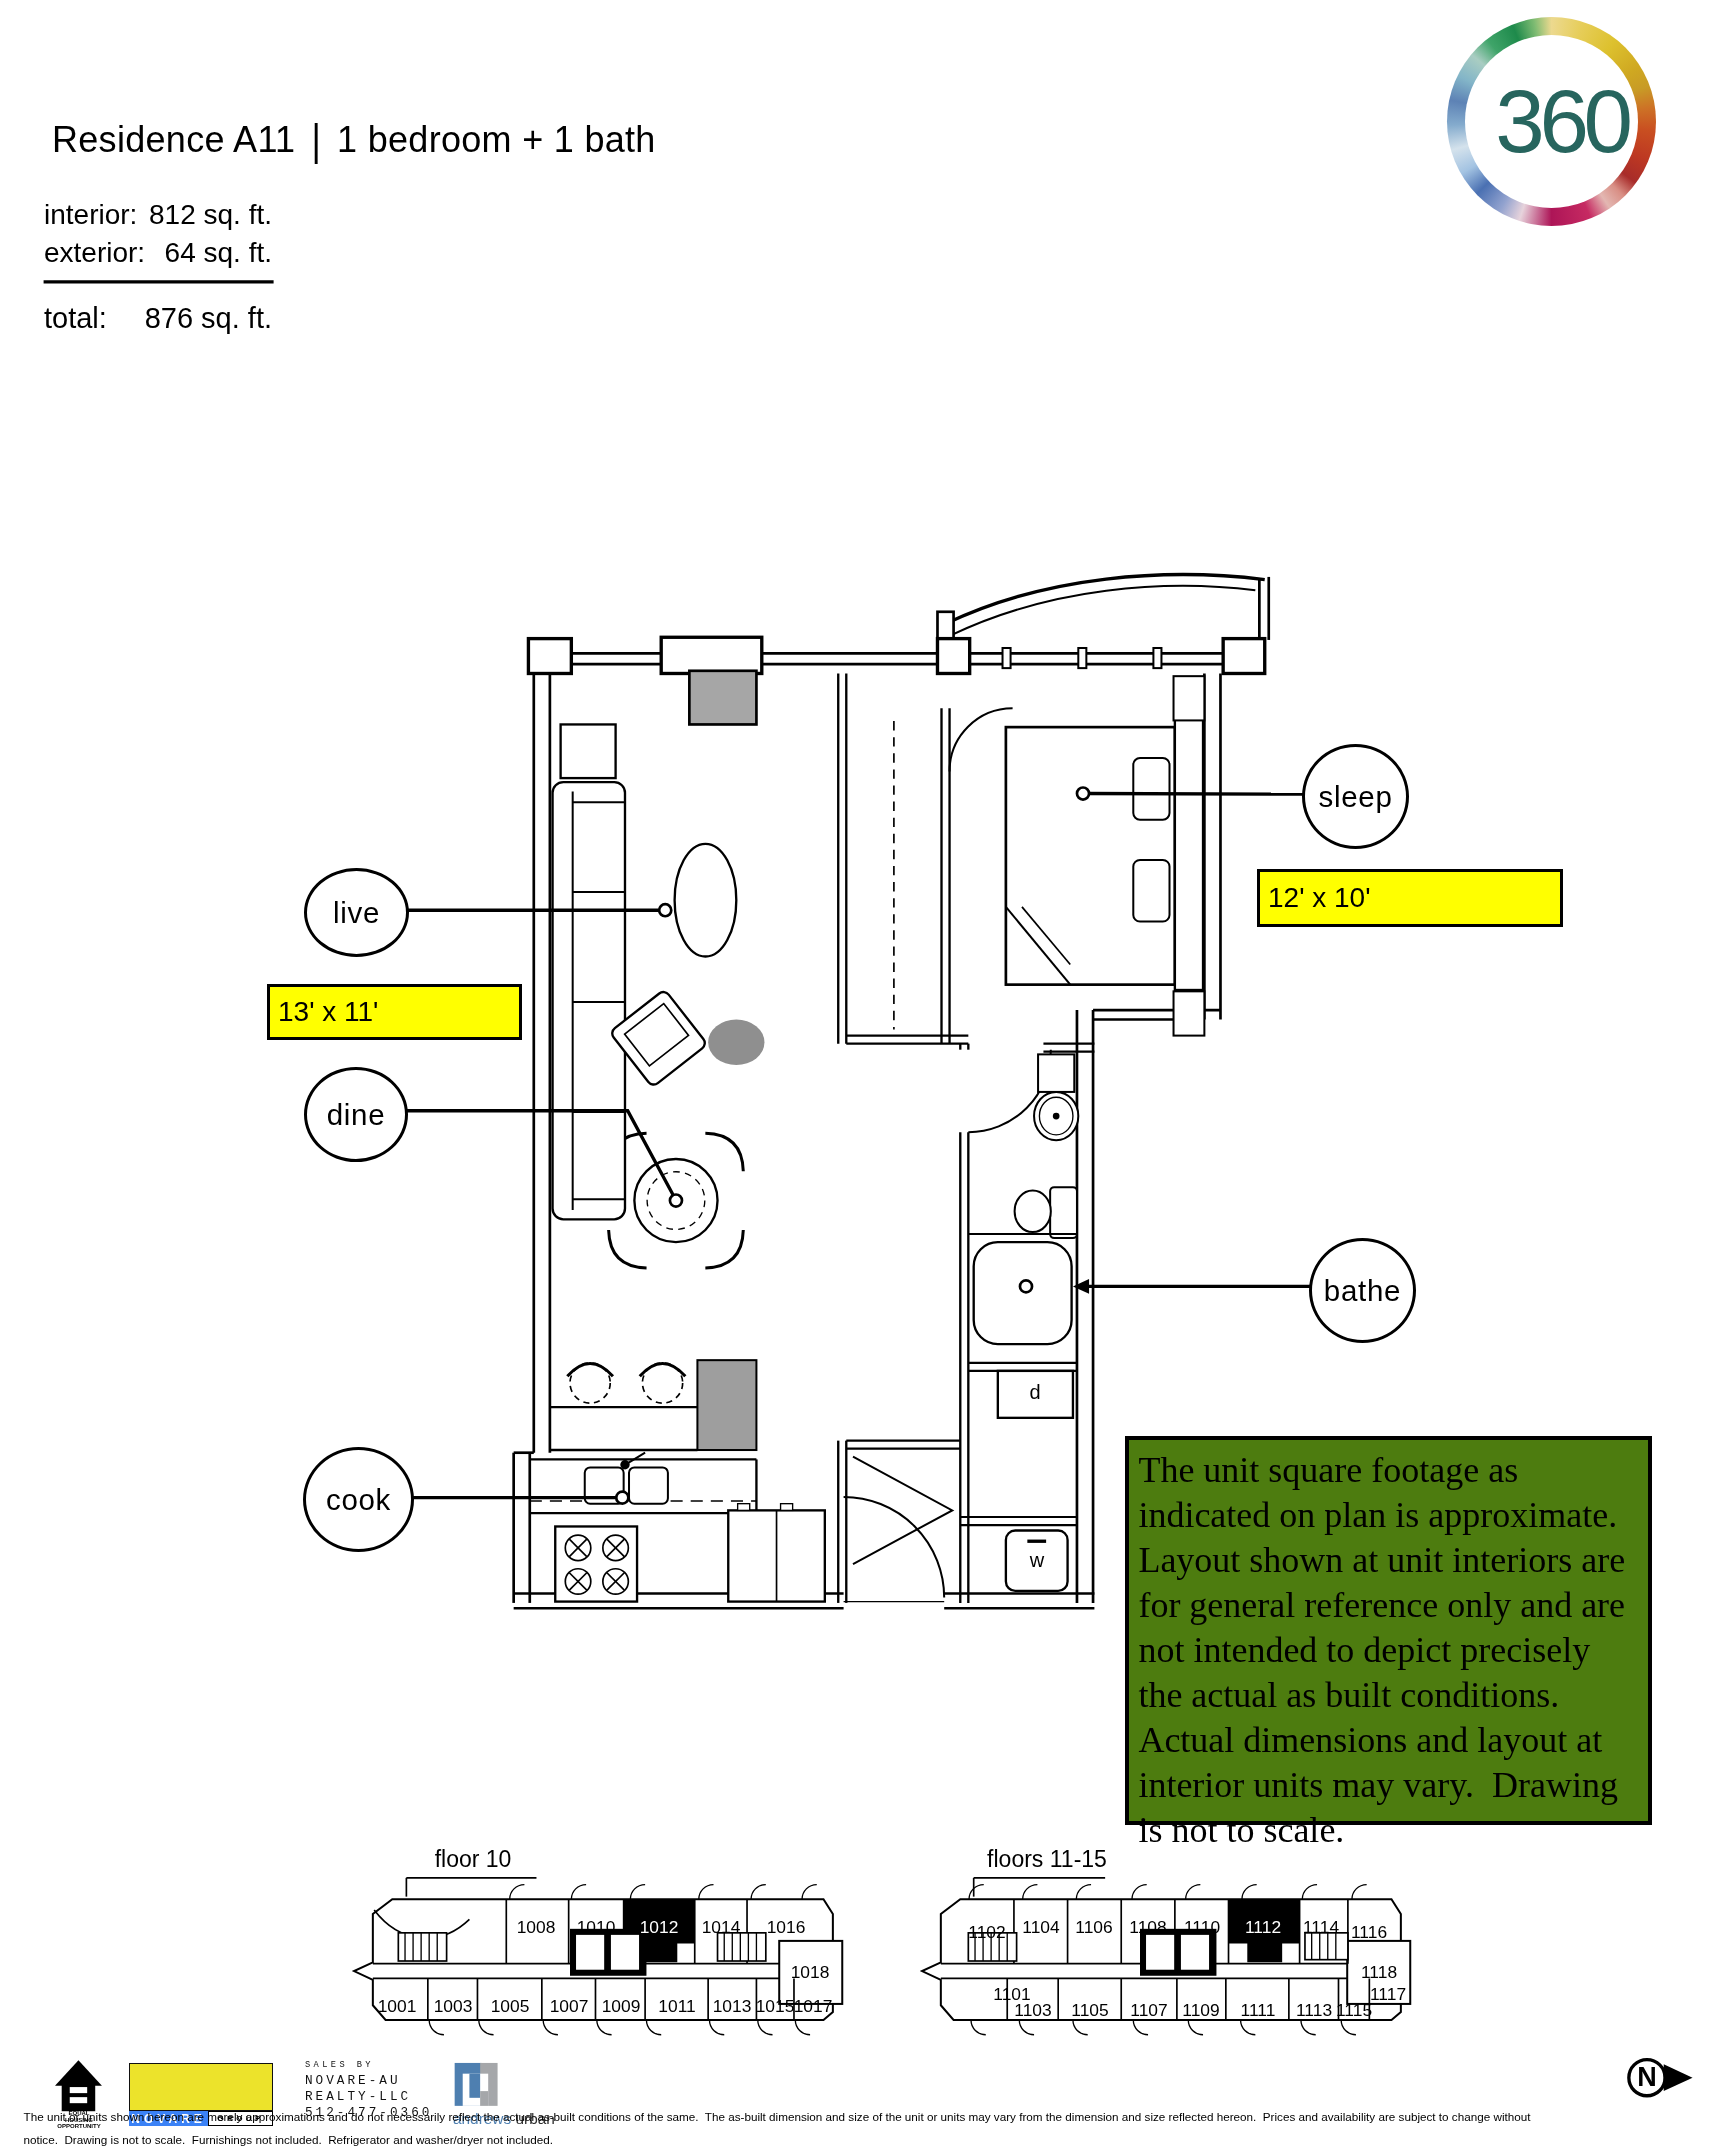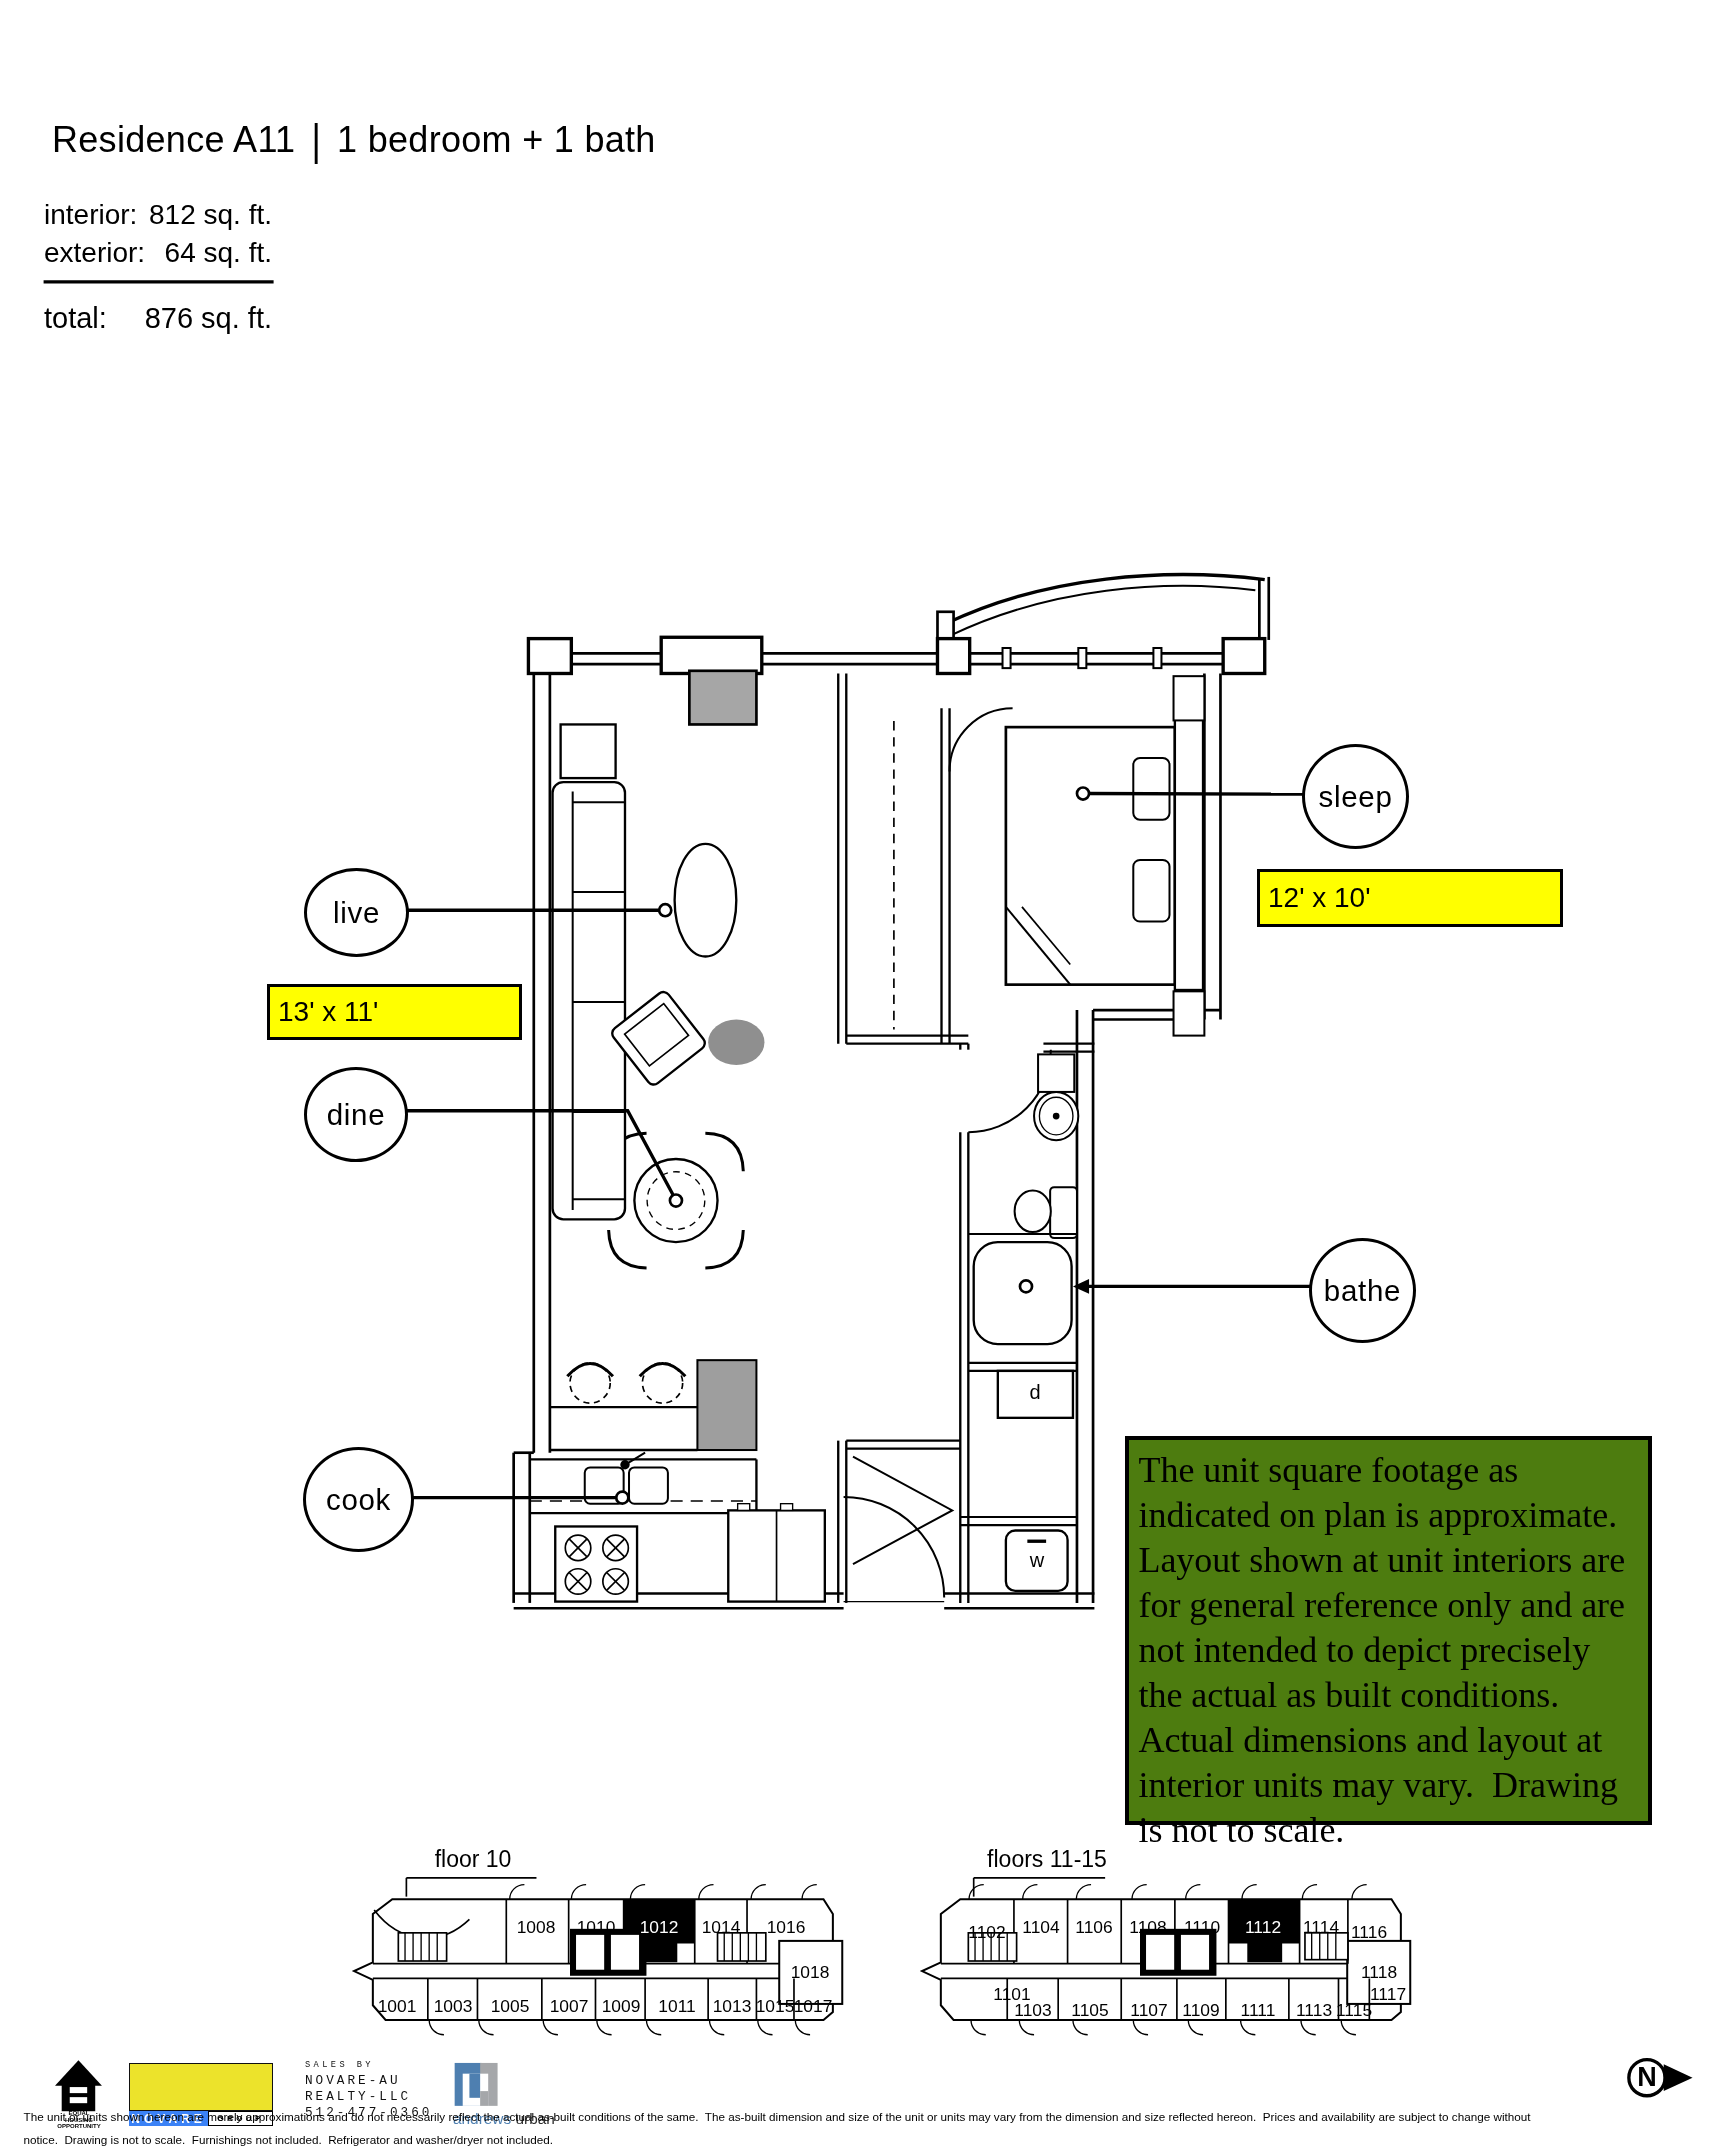--- a/index.html
+++ b/index.html
@@ -382,20 +382,24 @@
   </div>
   <div class="arearow" style="top:237px;">
     <span>exterior:</span>
     <span>64 sq. ft.</span>
   </div>
   <div class="arearow totalrow" style="top:302px;">
     <span>total:</span>
     <span>876 sq. ft.</span>
   </div>
 
+  <div class="ring">
+    <div class="hole"></div>
+    <div class="num">360</div>
+  </div>
 
   <div class="room-circle" style="left:304px;top:868px;width:99px;height:83px;">
       <span>live</span>
     </div>
   <div class="room-circle" style="left:304px;top:1067px;width:98px;height:89px;">
       <span>dine</span>
     </div>
   <div class="room-circle" style="left:303px;top:1447px;width:105px;height:99px;">
       <span>cook</span>
     </div>

